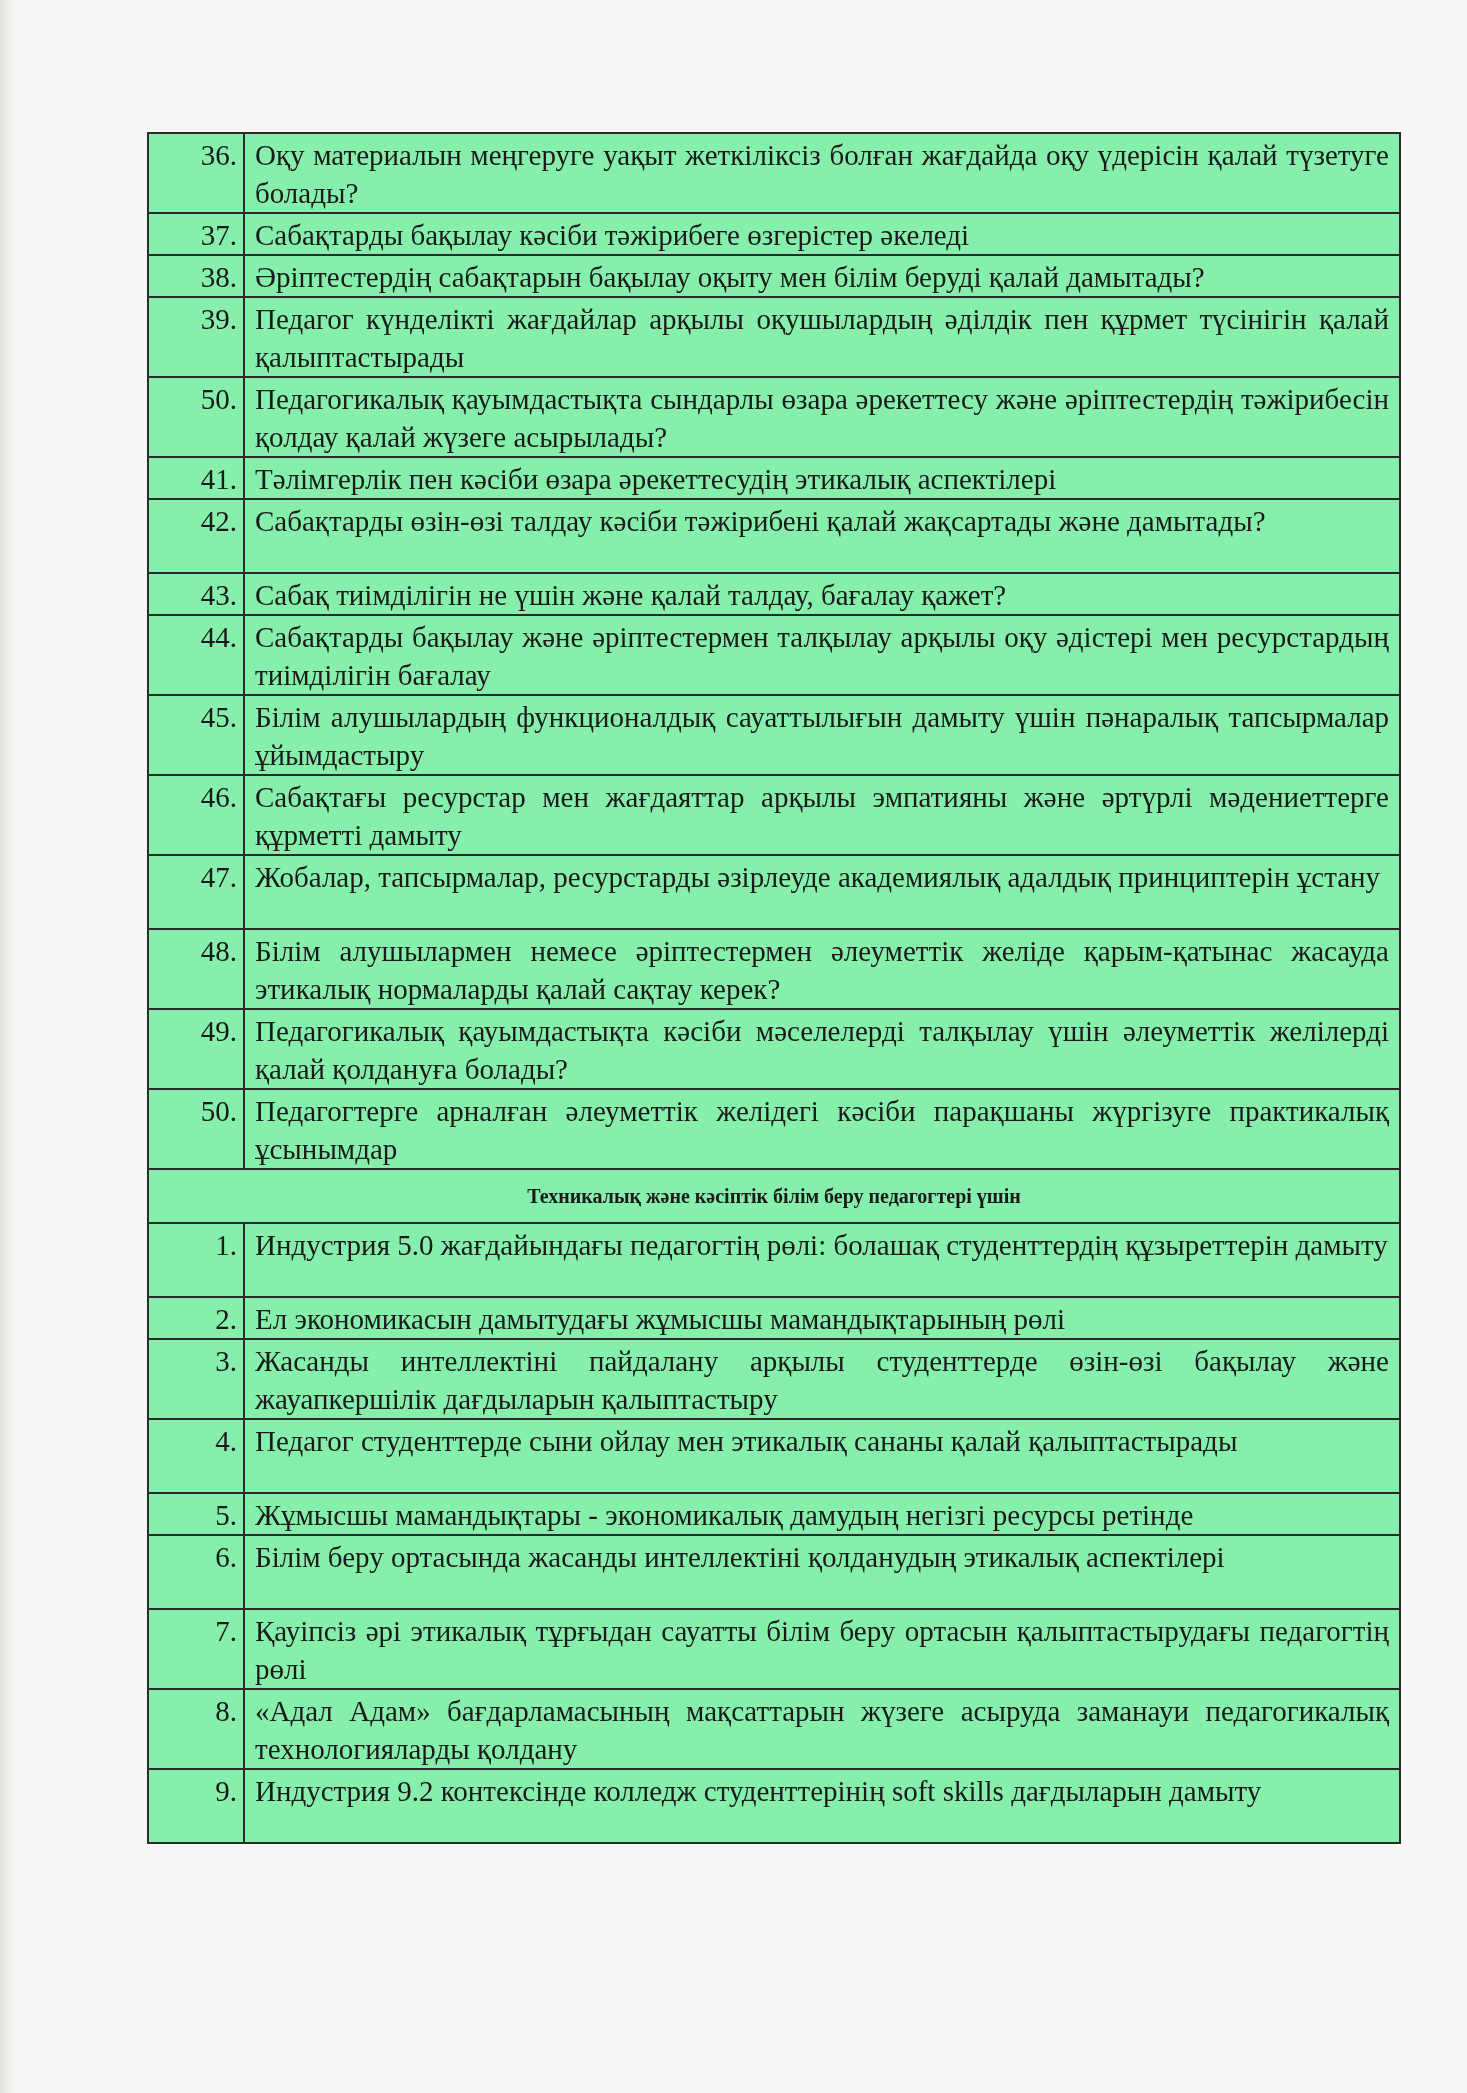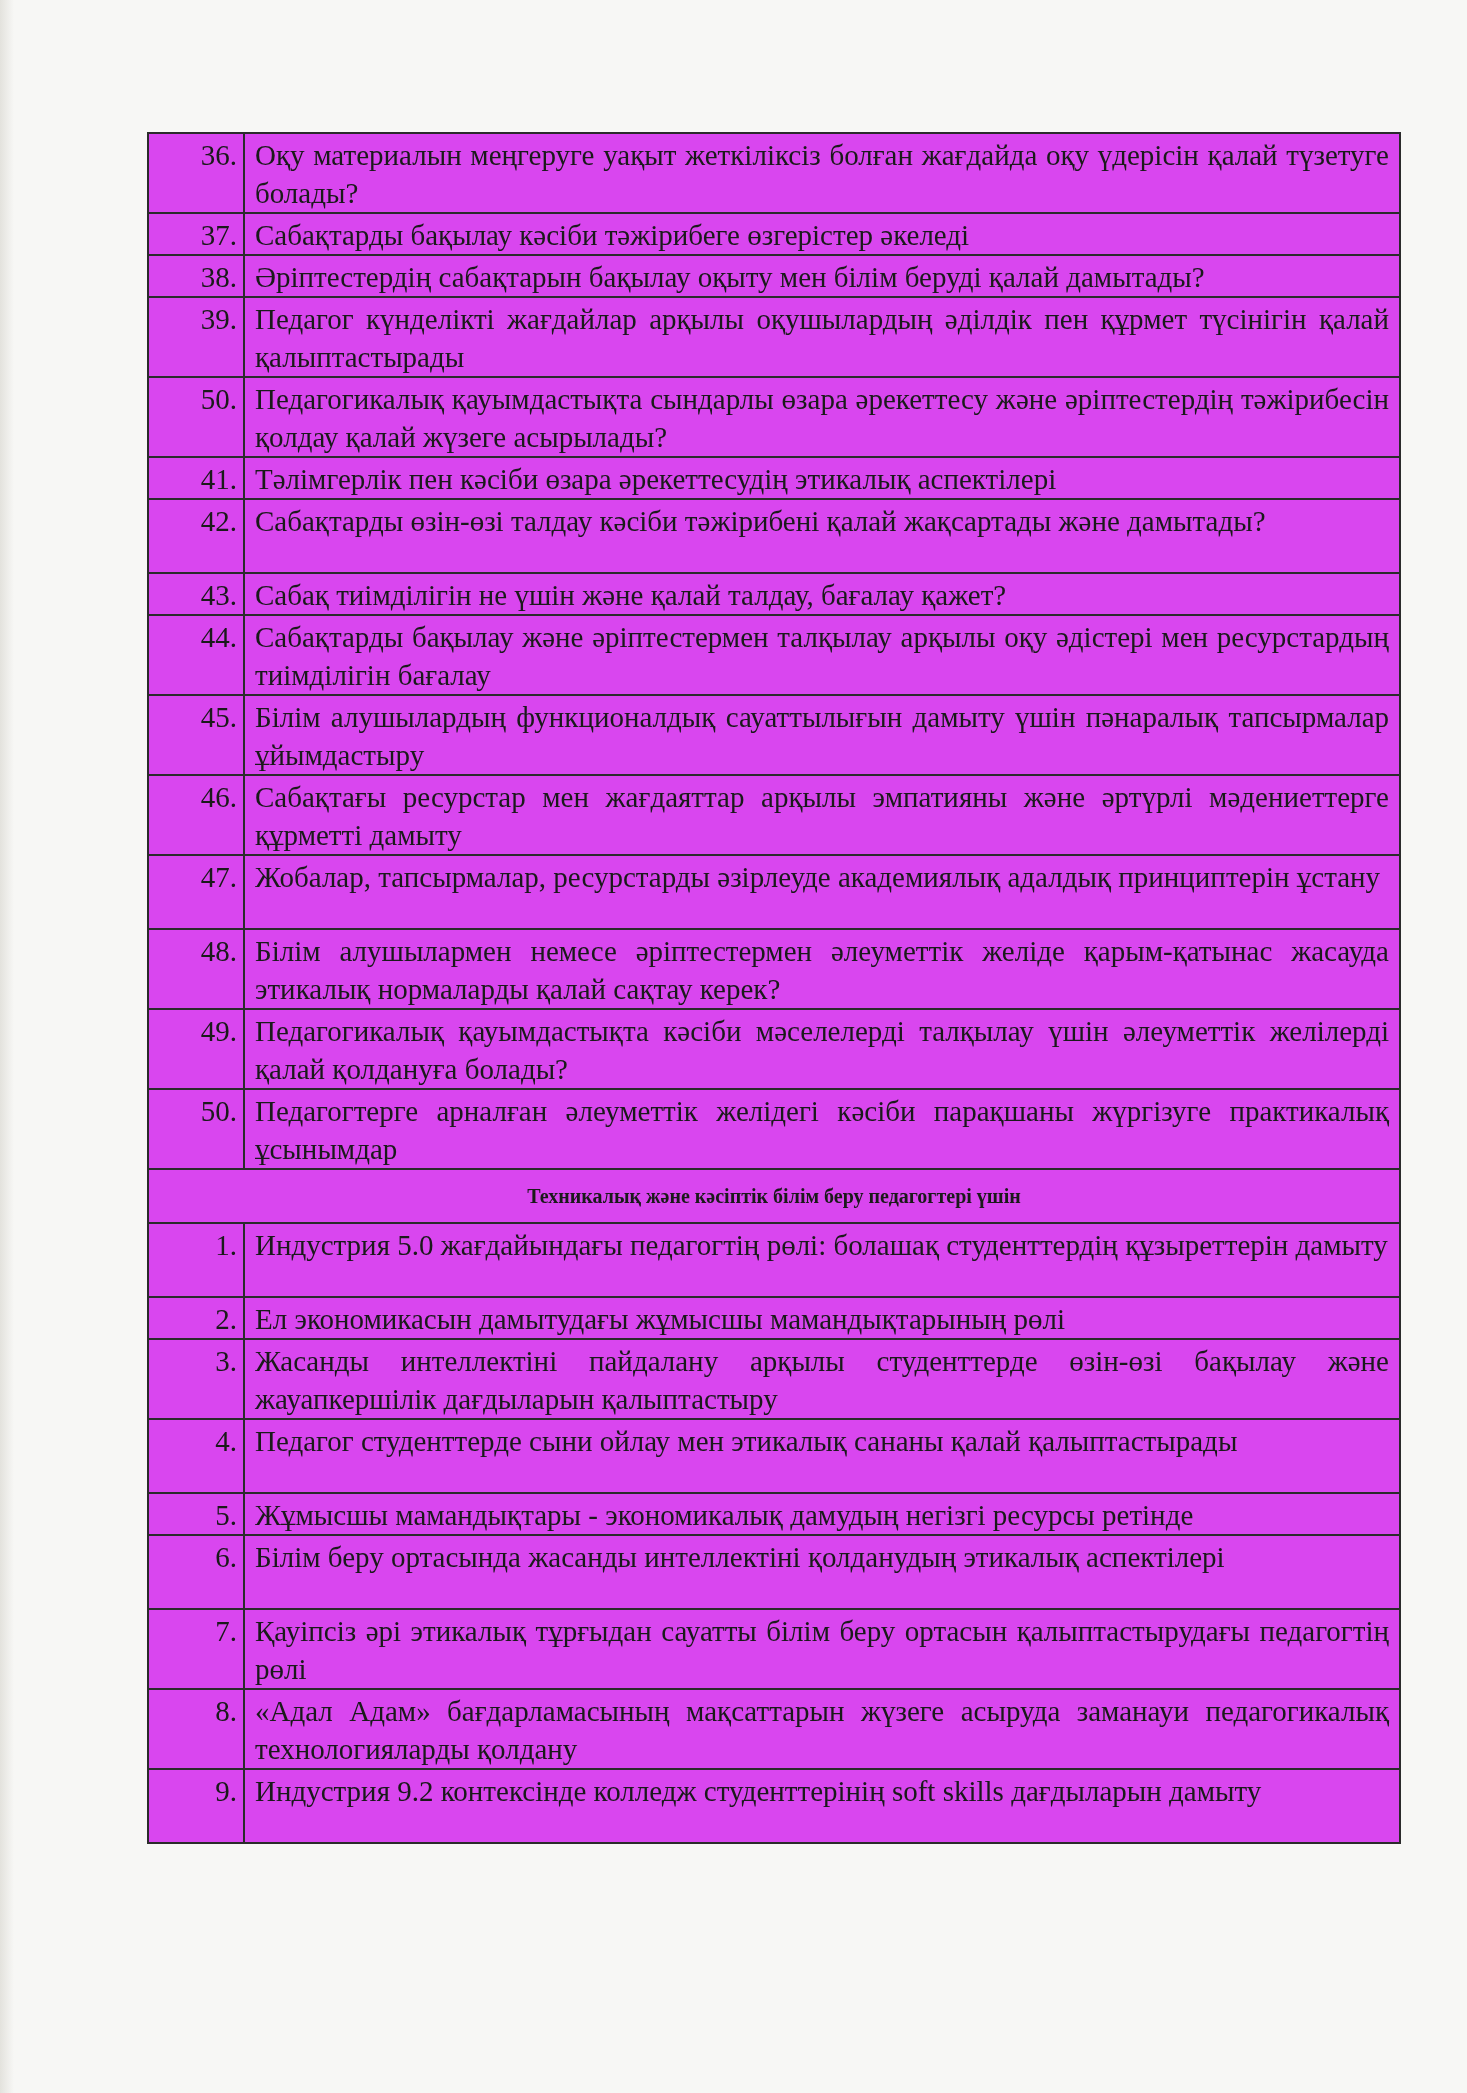--- a/index.html
+++ b/index.html
@@ -12,21 +12,21 @@
   }
   .page-edge {
     position: absolute; left: 0; top: 0; width: 14px; height: 2093px;
     background: linear-gradient(to right, #e3e2dd, #f7f7f5);
   }
   table.doc {
     position: absolute; left: 147px; top: 132px;
     width: 1254px;
     border-collapse: collapse;
     table-layout: fixed;
-    background: #d946ef;
+    background: #86efac;
   }
   table.doc td {
     border: 2px solid #2b2b2b;
     padding: 0;
     vertical-align: top;
     font-size: 29px;
     line-height: 38px;
   }
   td.num {
     width: 88px;

